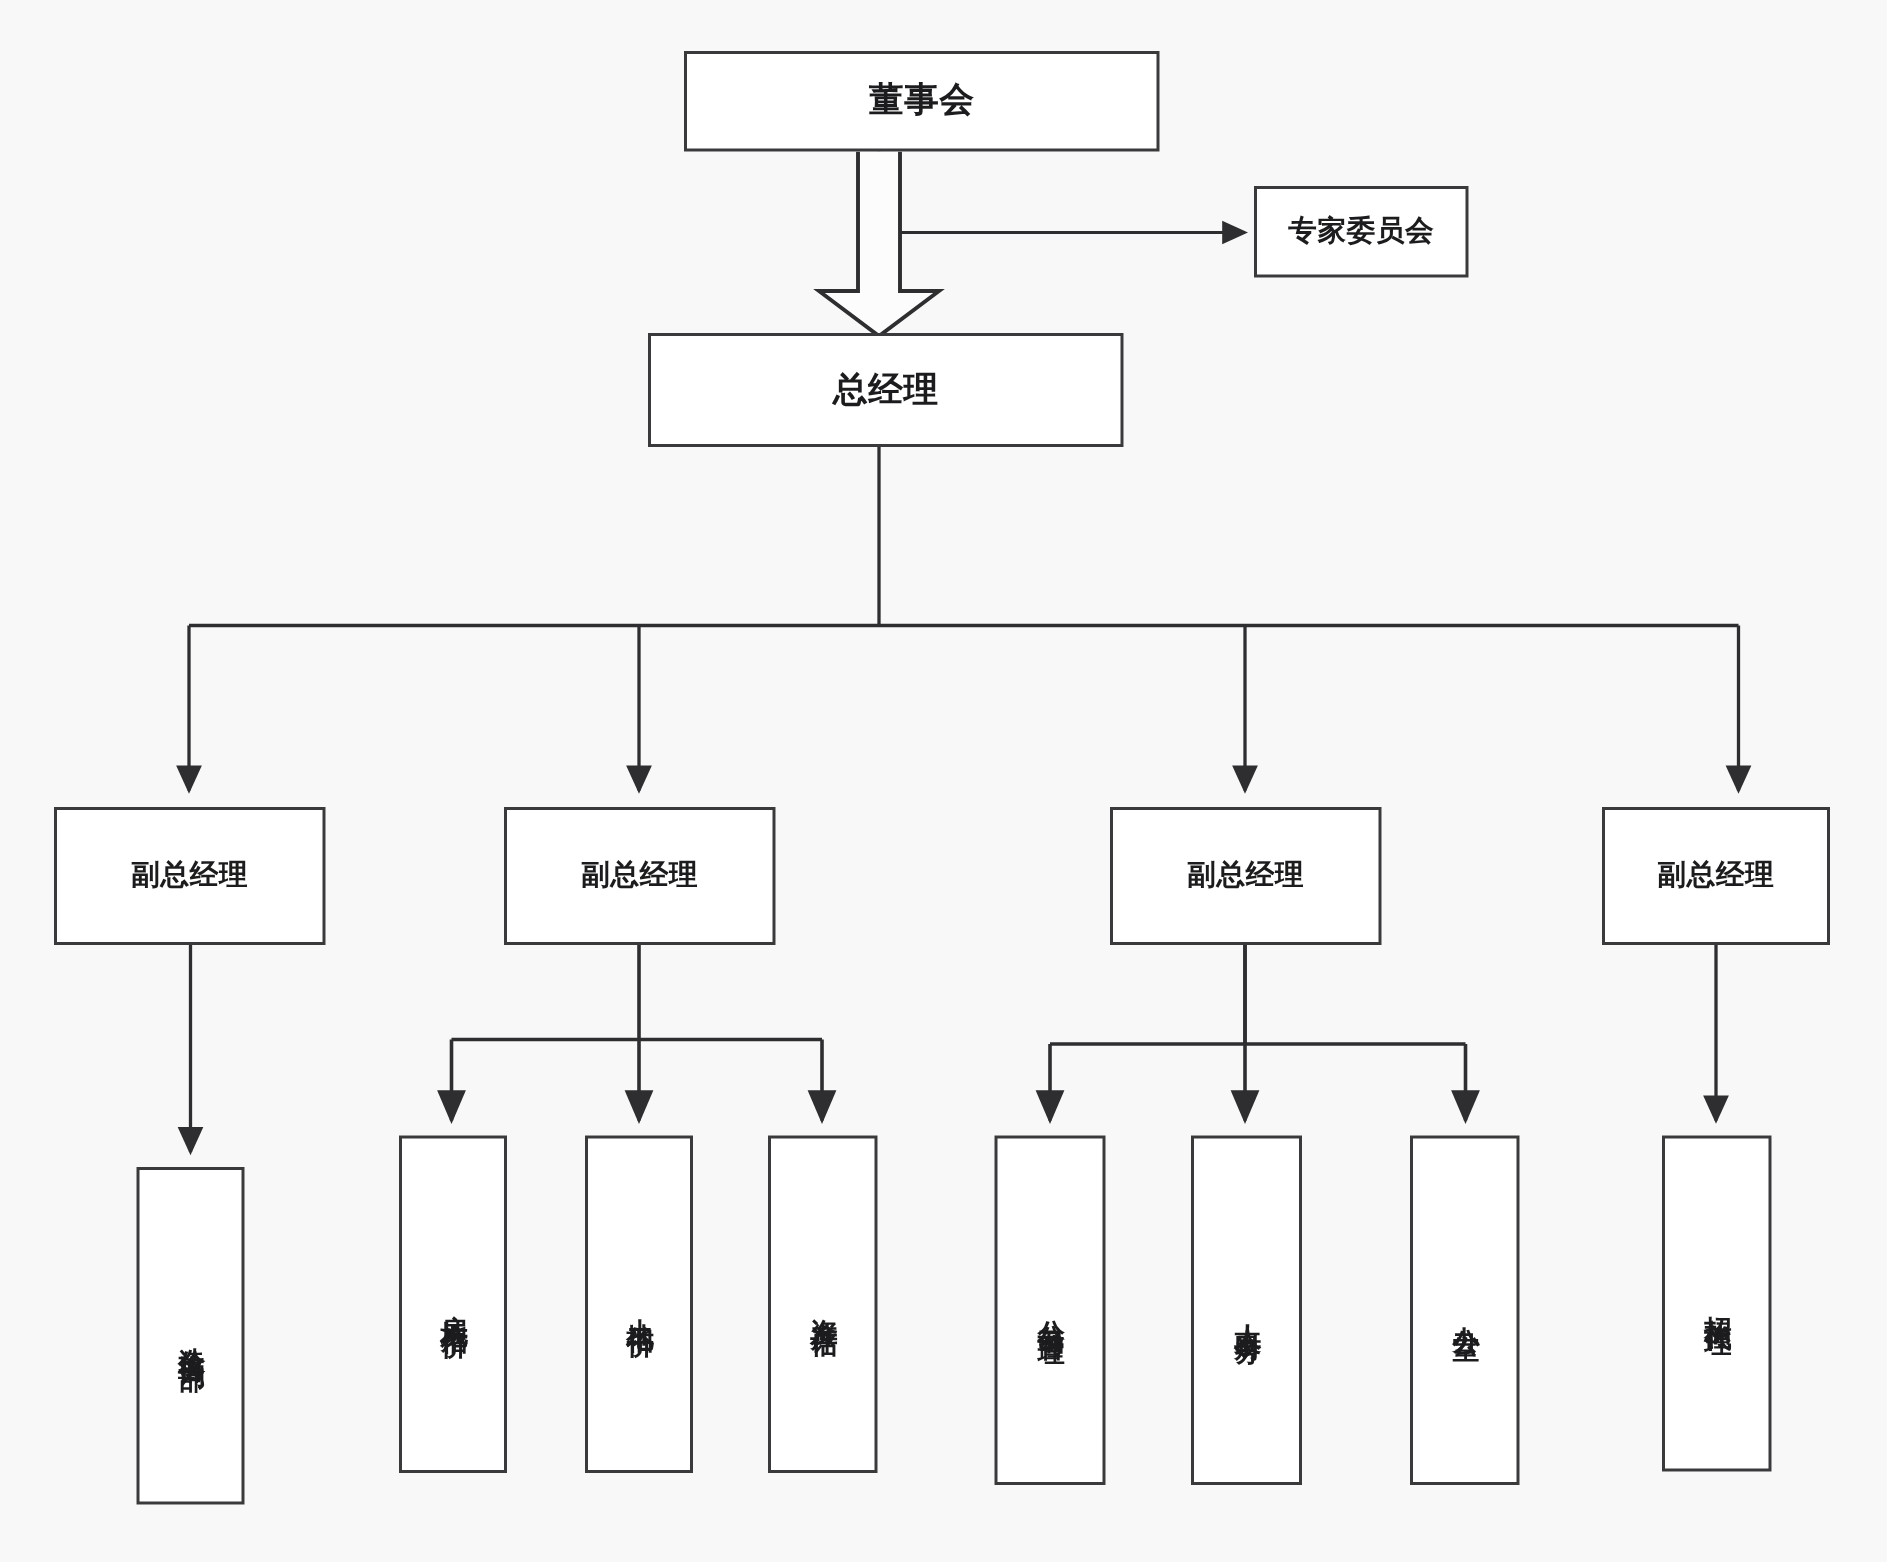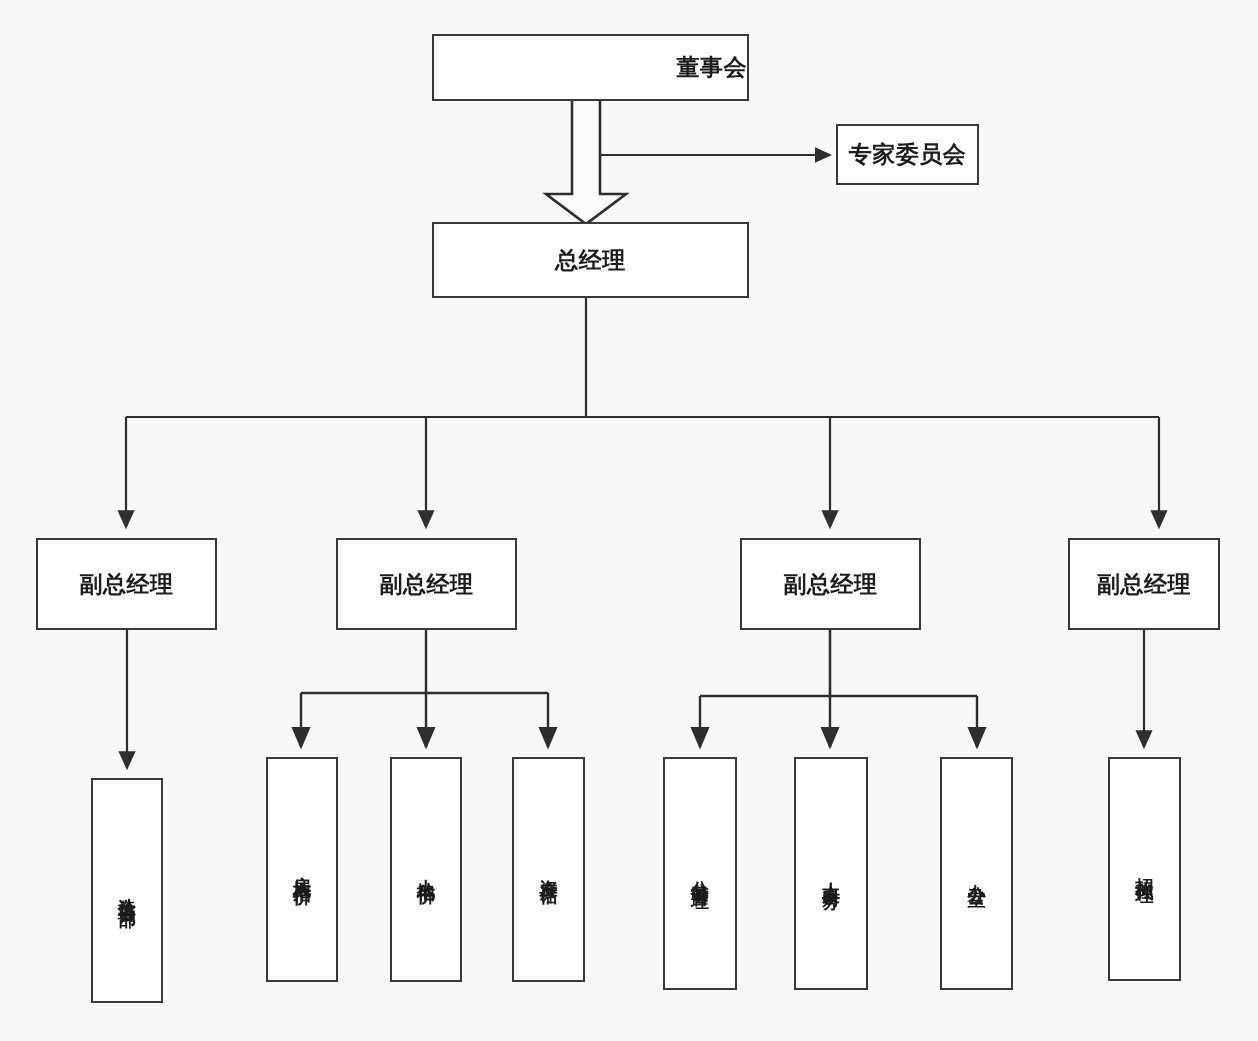--- a/index.html
+++ b/index.html
@@ -50,21 +50,21 @@
   .node.vert .label {
     writing-mode: vertical-rl;
     text-orientation: upright;
     letter-spacing: 3px;
     line-height: 1.1;
   }
   .node.bold .label {
     font-weight: bold;
   }
   .size-lg .label { font-size: 23px; }
-  .size-md .label { font-size: 23px; }
+  .size-md .label { font-size: 19px; }
   .size-vs .label { font-size: 18px; }
 </style>
 </head>
 <body>
 
 <div id="org-canvas">
 
   <svg id="org-svg" viewBox="0 0 1258 1041" xmlns="http://www.w3.org/2000/svg">
     <defs>
       <marker id="arrowhead" markerWidth="9" markerHeight="9" refX="7.6" refY="4.5" orient="auto" markerUnits="strokeWidth">
@@ -110,21 +110,21 @@
       <path d="M700,696 L700,747" fill="none" stroke="#2e2e30" stroke-width="2.4" marker-end="url(#arrowhead-sm)"></path>
       <path d="M830,696 L830,747" fill="none" stroke="#2e2e30" stroke-width="2.4" marker-end="url(#arrowhead-sm)"></path>
       <path d="M977,696 L977,747" fill="none" stroke="#2e2e30" stroke-width="2.4" marker-end="url(#arrowhead-sm)"></path>
     </g>
 
     <g>
       <path d="M1144,630 L1144,747" fill="none" stroke="#2e2e30" stroke-width="2.2" marker-end="url(#arrowhead)"></path>
     </g>
   </svg>
 
-  <div class="node horiz bold size-lg" style="left:432px; top:34px; width:317px; height:67px;justify-content:flex-end;">
+  <div class="node horiz bold size-lg" style="left:456px; top:34px; width:317px; height:67px;">
     <span class="label">董事会</span>
   </div>
 
   <div class="node horiz bold size-md" style="left:836px; top:124px; width:143px; height:61px;">
     <span class="label">专家委员会</span>
   </div>
 
   <div class="node horiz bold size-lg" style="left:432px; top:222px; width:317px; height:76px;justify-content:center;">
     <span class="label">总经理</span>
   </div>

